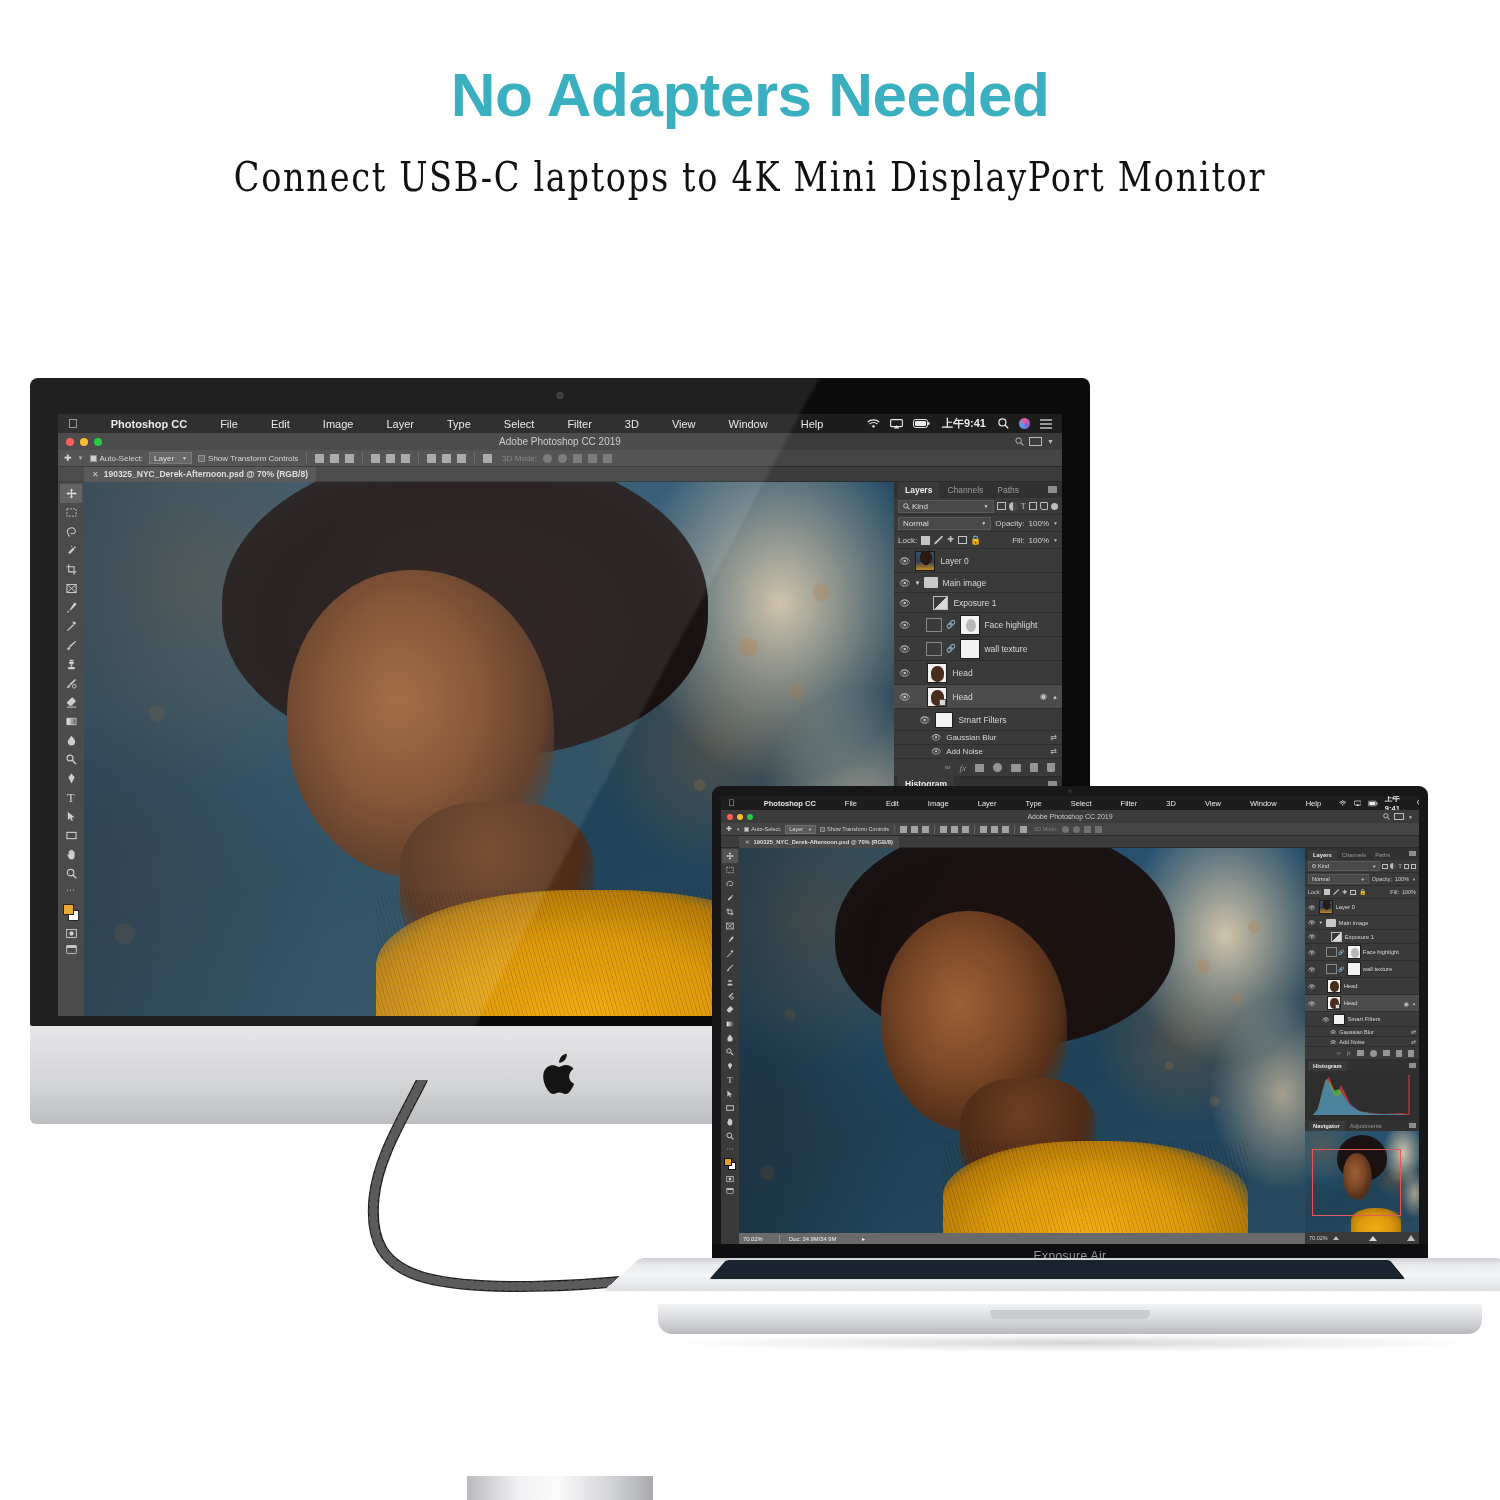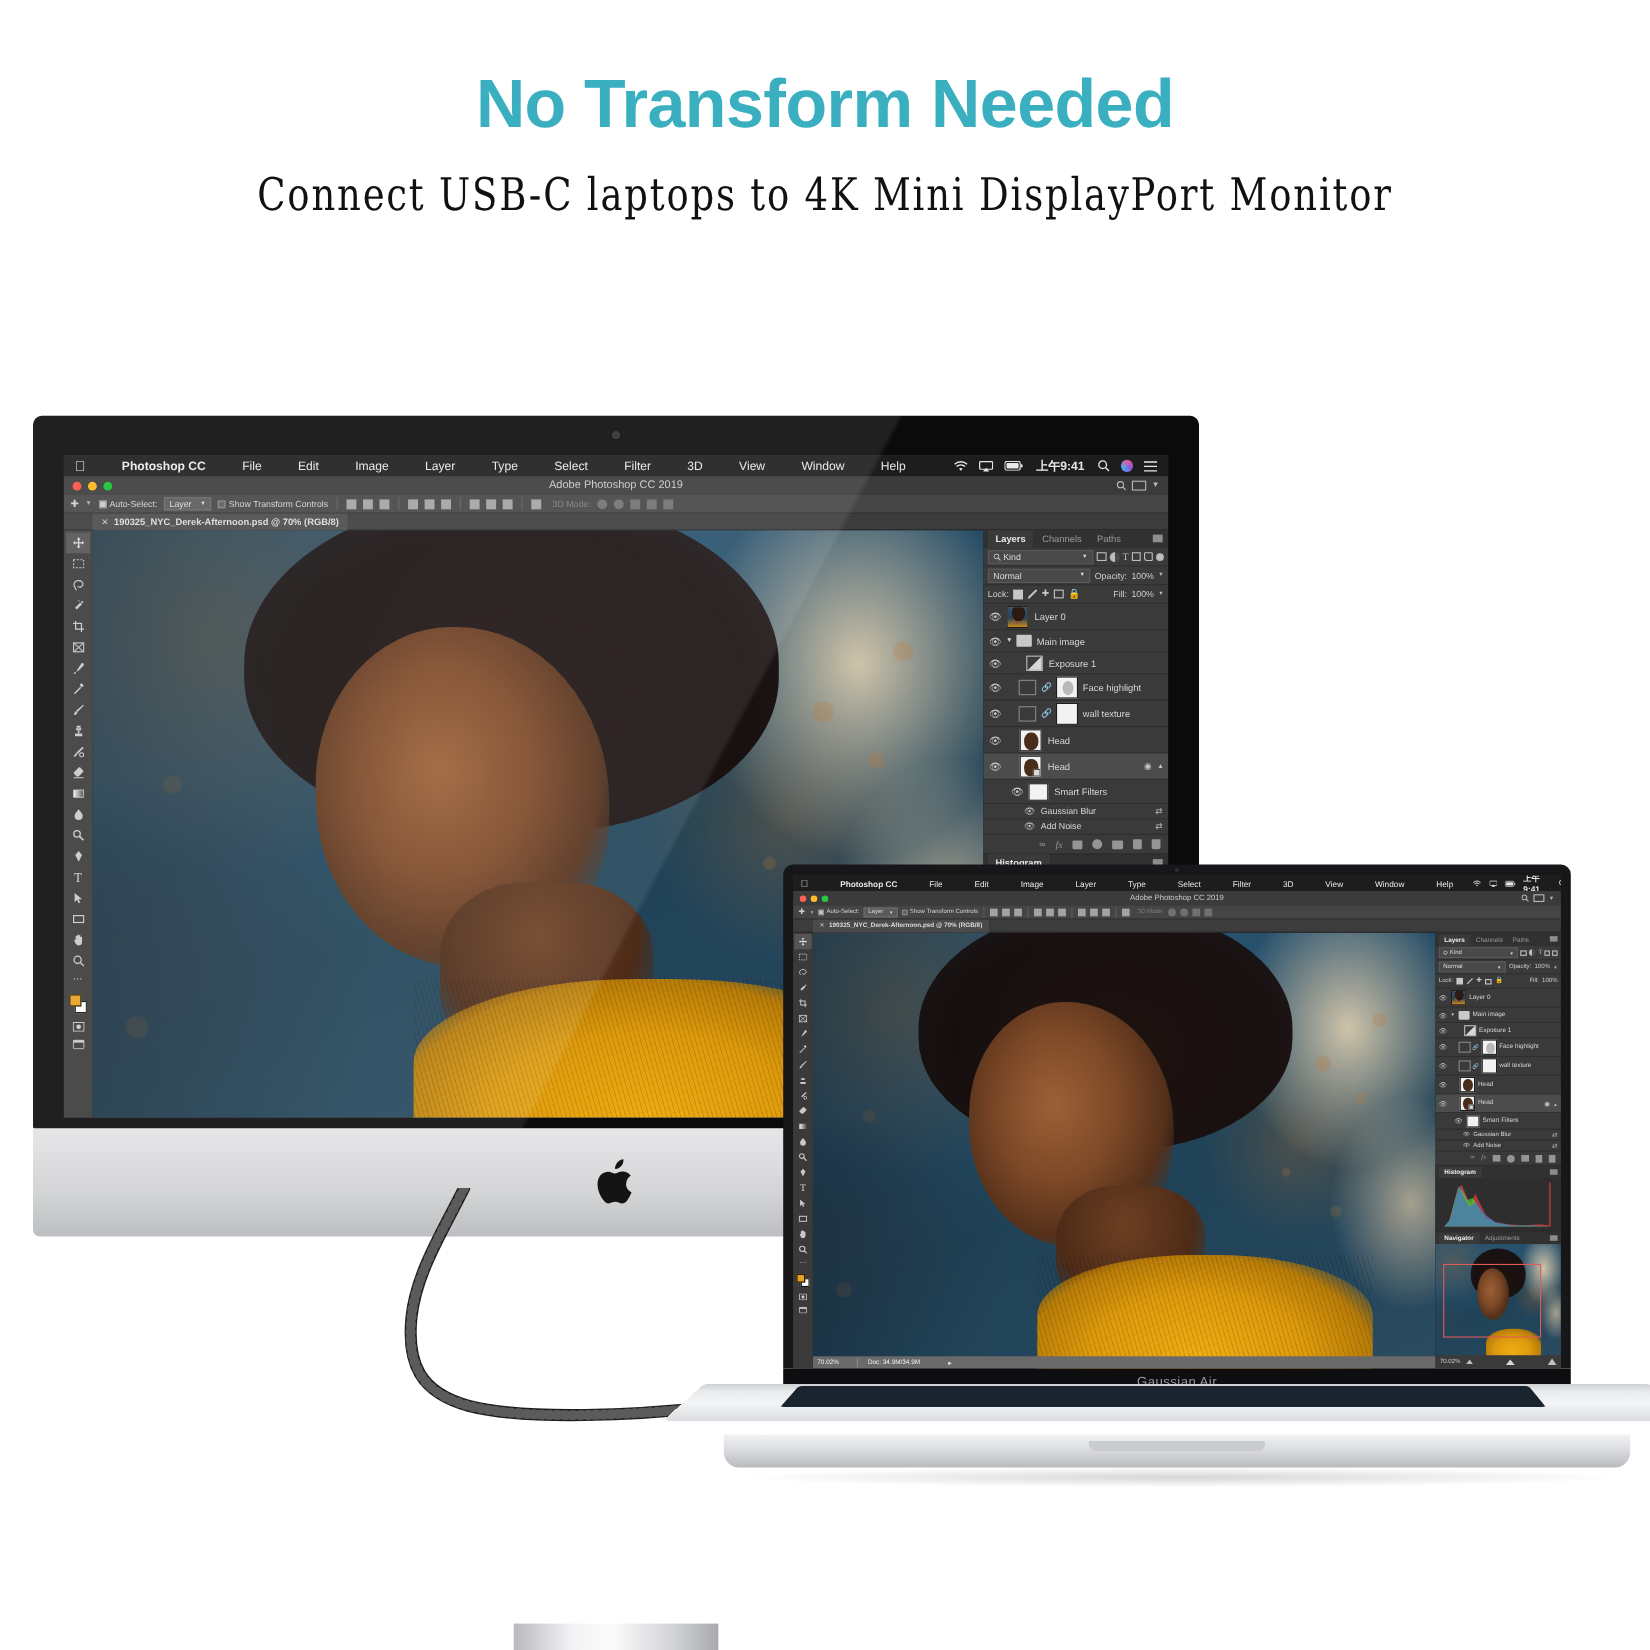--- a/index.html
+++ b/index.html
@@ -198,21 +198,21 @@
   }
   .shadow-left {
     position:absolute; inset:0;
     background:linear-gradient(100deg, rgba(0,0,0,.30) 0%, rgba(0,0,0,0) 36%);
   }
 </style>
 </head>
 <body>
 
 <div id="headline-block">
-  <div id="headline">No Transform Needed</div>
+  <div id="headline">No Adapters Needed</div>
   <div id="subheadline">Connect USB-C laptops to 4K Mini DisplayPort Monitor</div>
 </div>
 
 <div id="imac">
   <div id="imac-bezel">
     <div id="imac-camera"></div>
 
     <div class="ps-root" id="imac-screen" style="position:relative;width:100%;height:602px;">
 
       <div class="menubar" style="height:19px;padding:0 10px;font-size:11px;gap:13px;">
@@ -1066,21 +1066,21 @@
             <span style="width:0;height:0;border-left:3px solid transparent;border-right:3px solid transparent;border-bottom:4px solid #c0c0c0;"></span>
             <span style="width:0;height:0;border-left:4px solid transparent;border-right:4px solid transparent;border-bottom:5px solid #d8d8d8;margin:0 auto;"></span>
             <span style="width:0;height:0;border-left:4px solid transparent;border-right:4px solid transparent;border-bottom:6px solid #c0c0c0;"></span>
           </div>
         </div>
       </div>
     </div>
   </div>
 
   <div id="mb-chin">
-    <span>Gaussian Air</span>
+    <span>Exposure Air</span>
   </div>
 
   <div id="mb-base">
     <div id="mb-keydeck">
       <div id="mb-keys"></div>
     </div>
     <div id="mb-edge"></div>
     <div id="mb-notch"></div>
     <div id="mb-shadow"></div>
   </div>

